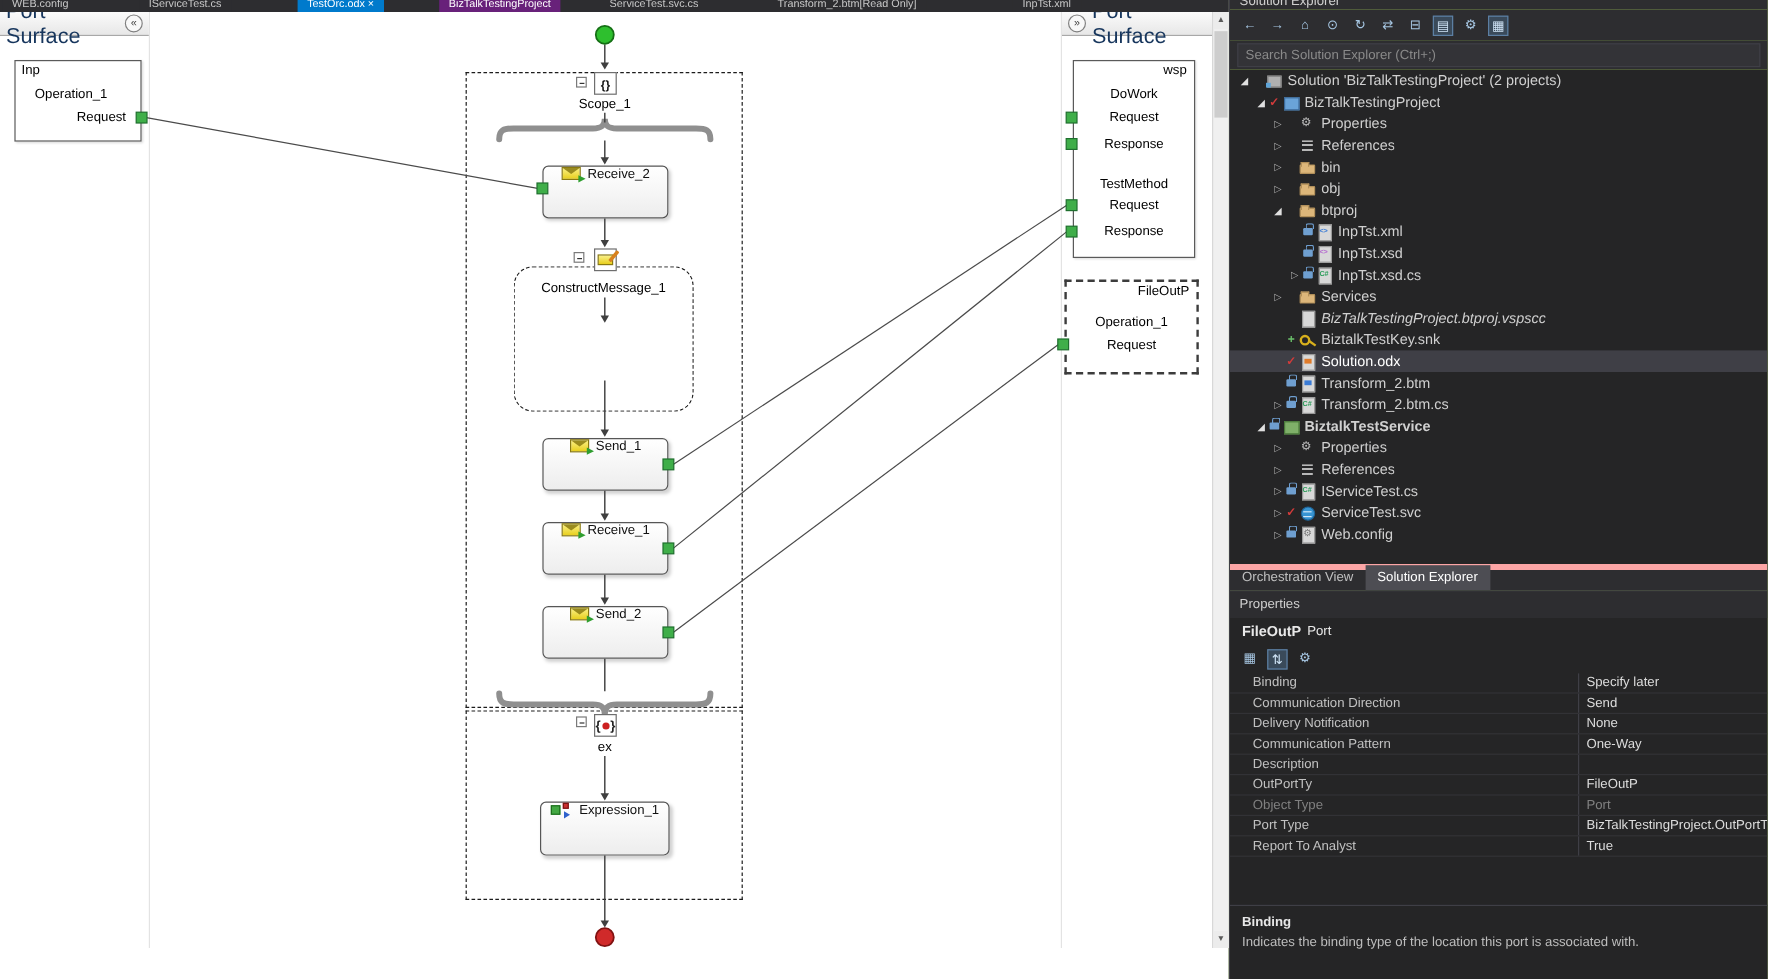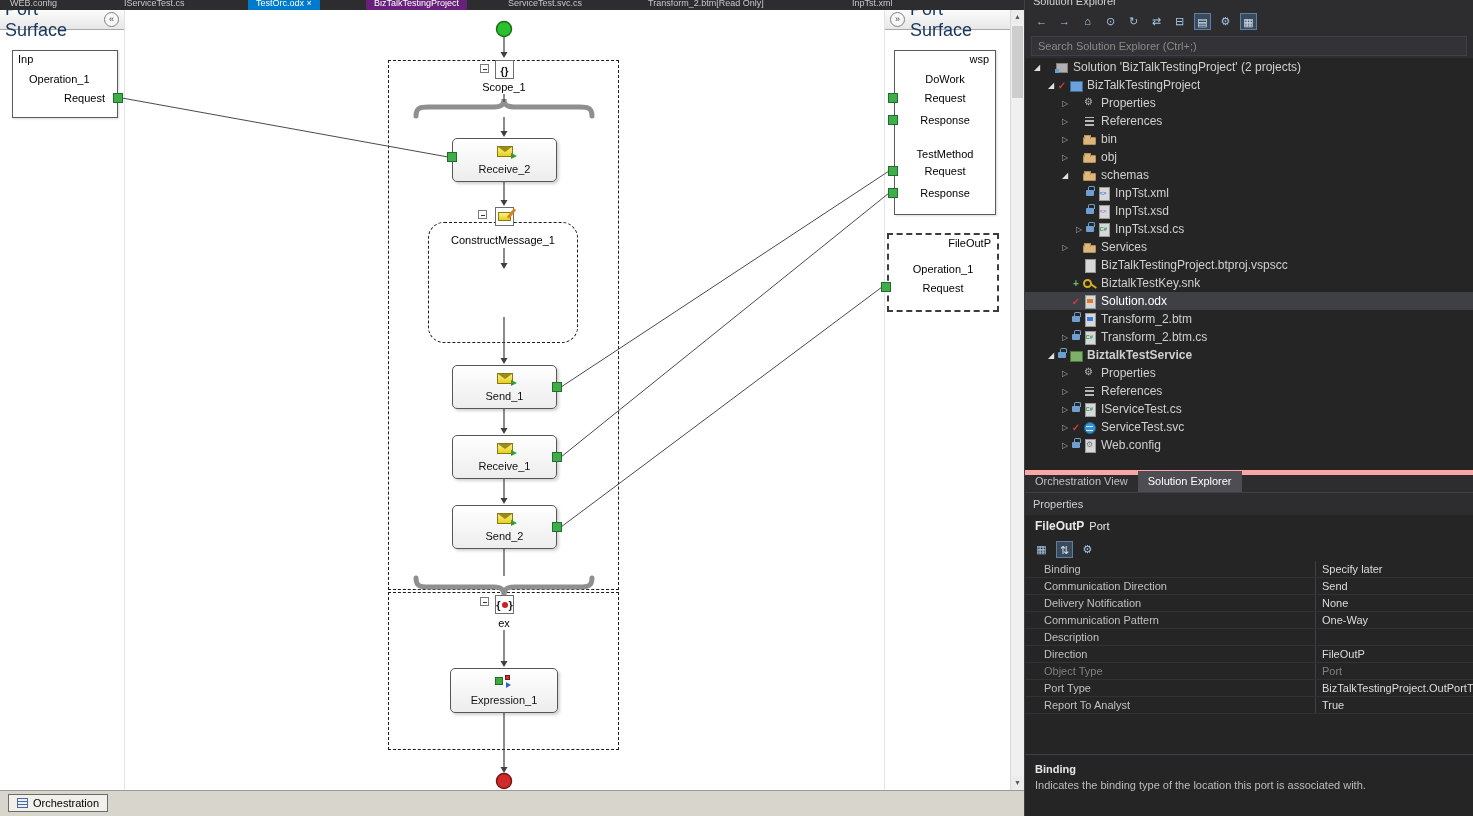--- a/index.html
+++ b/index.html
@@ -20,21 +20,21 @@
   .shapes{position:absolute;inset:0;z-index:2}
   .scope-rect{position:absolute;border:1px dashed #1c1c1c;background:transparent}
   .construct-rect{position:absolute;border:1.5px dashed #1c1c1c;border-radius:16px}
   .collapse-box{position:absolute;width:9px;height:9px;background:#fff;border:1px solid #7a7a7a}
   .collapse-box::after{content:"";position:absolute;left:1.5px;top:3.5px;width:4px;height:1px;background:#333}
   .icon-box{position:absolute;width:19px;height:19px;background:#fff;border:1px solid #6e6e6e;display:flex;align-items:center;justify-content:center}
   .free-label{position:absolute;text-align:center;font-size:11px;color:#000}
   .free-label.wbg{background:#fff}
 
   .shape{position:absolute;border:1px solid #565656;border-radius:5px;background:linear-gradient(180deg,#ffffff,#ededed);
-         box-shadow:2px 2px 3px rgba(0,0,0,.18);display:flex;flex-direction:column;align-items:center;justify-content:center;gap:6px}
+         box-shadow:2px 2px 3px rgba(0,0,0,.18);display:flex;flex-direction:row;justify-content:center;gap:6px}
   .slabel{font-size:11px;color:#111}
 
   .env{position:relative;display:inline-block;width:16px;height:11px;background:linear-gradient(#faf086,#e8cf1e);border:1px solid #8a7a10}
   .env::before{content:"";position:absolute;left:0;top:0;width:0;height:0;border-left:7px solid transparent;border-right:7px solid transparent;border-top:5px solid rgba(138,122,16,.85)}
   .mk-green{position:absolute;right:-5px;bottom:-3px;width:0;height:0;border-top:3.5px solid transparent;border-bottom:3.5px solid transparent;border-left:6px solid #2f9e2f}
   .mk-blue{position:absolute;right:-5px;top:-4px;width:0;height:0;border-left:3.5px solid transparent;border-right:3.5px solid transparent;border-bottom:6px solid #2f62cc}
   .scope-glyph::before{content:"{}";font-weight:bold;font-size:10px;color:#111}
   .mini-env{position:relative;display:inline-block;width:13px;height:9px;background:linear-gradient(#faf086,#e8cf1e);border:1px solid #8a7a10}
   .mini-env .pencil{position:absolute;right:-3px;top:-5px;width:3px;height:11px;background:#d8821e;border-radius:1px;transform:rotate(40deg)}
   .ex-icon{display:flex;align-items:center;font-weight:bold}
@@ -315,26 +315,20 @@
         <circle cx="504" cy="771" r="7.5" fill="#d02a2a" stroke="#801212" stroke-width="1.5"></circle>
       </svg>
 
       <div class="vscroll">
         <div class="sb-btn">▲</div>
         <div class="sb-thumb"></div>
         <div class="sb-btn bottom">▼</div>
       </div>
     </div>
 
-    <div class="bottombar">
-      <div class="bottom-tab">
-        <span class="bt-icon"></span>
-        <span>Orchestration</span>
-      </div>
-    </div>
   </div>
 
   <div class="sepanel">
     <div class="se-title">
       <span>Solution Explorer</span>
     </div>
     <div class="se-toolbar">
         <span class="ticon">←</span>
         <span class="ticon">→</span>
         <span class="ticon">⌂</span>
@@ -383,21 +377,21 @@
         <div class="trow" style="padding-left: 34px;">
           <span class="tw">▷</span>
           <span class="st"></span>
           <span class="ticn i-folder"></span>
           <span class="tlabel">obj</span>
         </div>
         <div class="trow" style="padding-left: 34px;">
           <span class="tw exp">◢</span>
           <span class="st"></span>
           <span class="ticn i-folder"></span>
-          <span class="tlabel">schemas</span>
+          <span class="tlabel">btproj</span>
         </div>
         <div class="trow" style="padding-left: 48px;">
           <span class="tw"></span>
           <span class="st">
             <span class="mini-lock"></span>
           </span>
           <span class="ticn page i-xml"></span>
           <span class="tlabel">InpTst.xml</span>
         </div>
         <div class="trow" style="padding-left: 48px;">
@@ -415,21 +409,21 @@
           </span>
           <span class="ticn page i-cs"></span>
           <span class="tlabel">InpTst.xsd.cs</span>
         </div>
         <div class="trow" style="padding-left: 34px;">
           <span class="tw">▷</span>
           <span class="st"></span>
           <span class="ticn i-folder"></span>
           <span class="tlabel">Services</span>
         </div>
-        <div class="trow" style="padding-left: 34px;">
+        <div class="trow" style="padding-left: 34px; font-style: italic;">
           <span class="tw"></span>
           <span class="st"></span>
           <span class="ticn page i-file"></span>
           <span class="tlabel">BizTalkTestingProject.btproj.vspscc</span>
         </div>
         <div class="trow" style="padding-left: 34px;">
           <span class="tw"></span>
           <span class="st plus">+</span>
           <span class="ticn i-key"></span>
           <span class="tlabel">BiztalkTestKey.snk</span>
@@ -530,21 +524,21 @@
           </div>
           <div class="pg-row">
             <div class="pg-name">Communication Pattern</div>
             <div class="pg-value">One-Way</div>
           </div>
           <div class="pg-row">
             <div class="pg-name">Description</div>
             <div class="pg-value"></div>
           </div>
           <div class="pg-row">
-            <div class="pg-name">Direction</div>
+            <div class="pg-name">OutPortTy</div>
             <div class="pg-value">FileOutP</div>
           </div>
           <div class="pg-row disabled">
             <div class="pg-name">Object Type</div>
             <div class="pg-value">Port</div>
           </div>
           <div class="pg-row">
             <div class="pg-name">Port Type</div>
             <div class="pg-value">BizTalkTestingProject.OutPortTy</div>
           </div>

